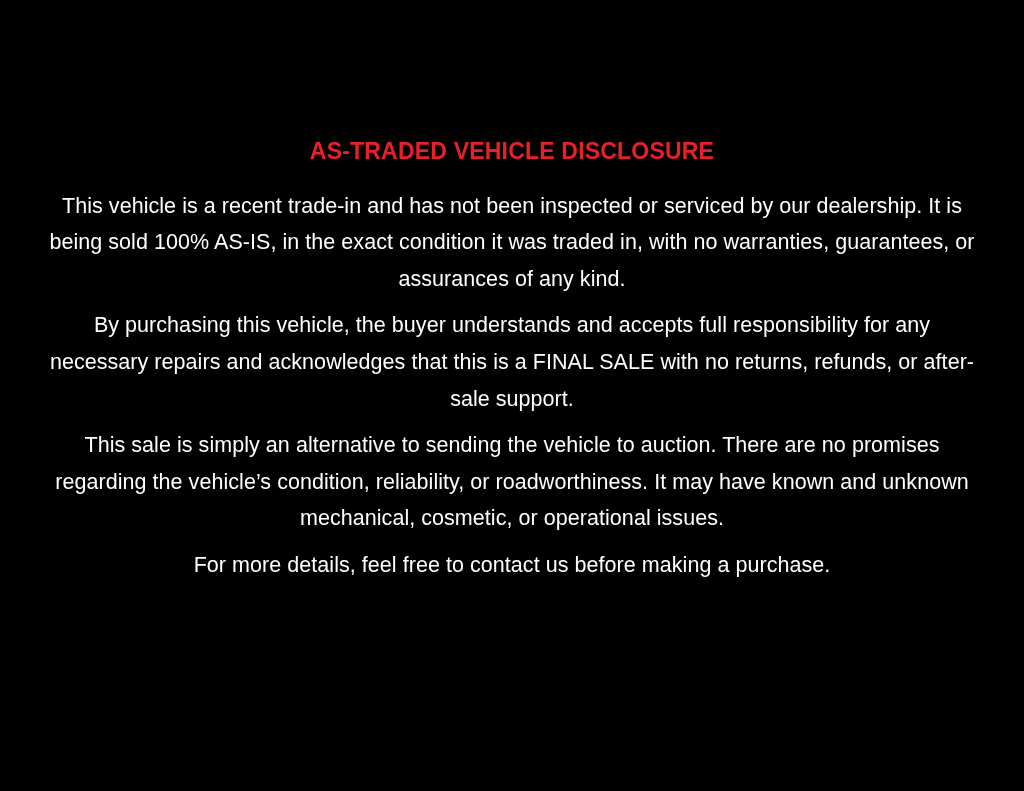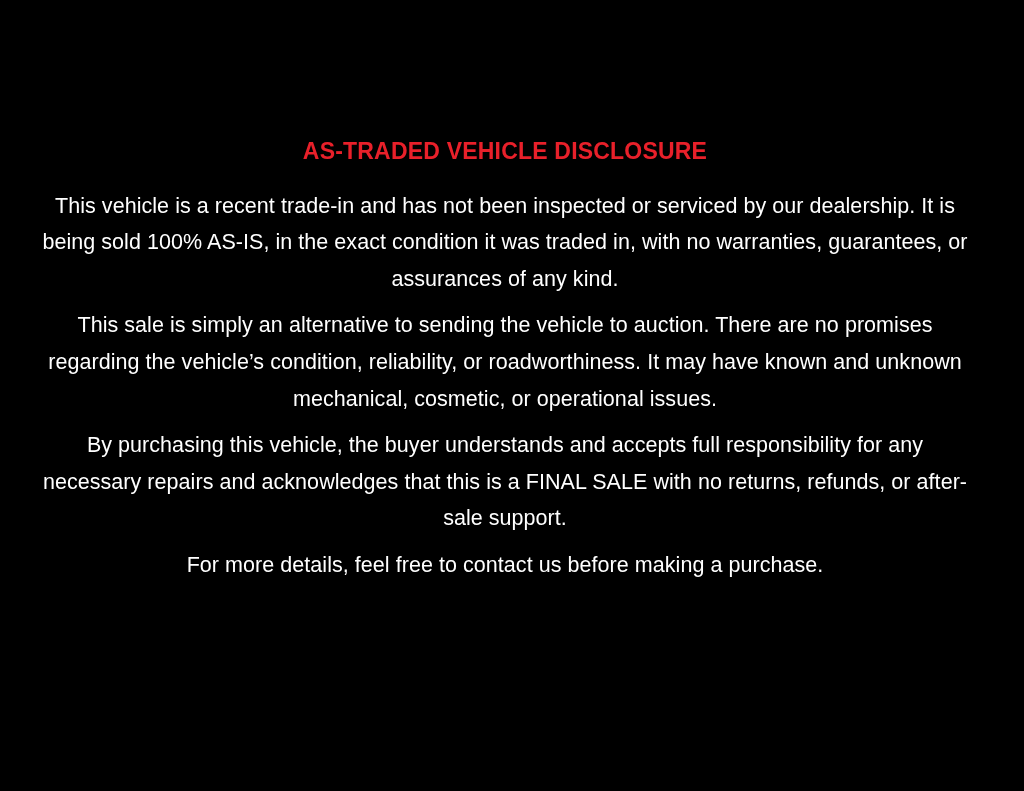--- a/index.html
+++ b/index.html
@@ -16,21 +16,21 @@
   }
   .page {
     position: relative;
     width: 1024px;
     height: 791px;
     background: #000000;
     box-sizing: border-box;
   }
   .content {
     position: absolute;
-    left: 38px;
+    left: 45px;
     top: 138px;
     width: 934px;
   }
   .doc-title {
     color: #e8202a;
     font-size: 23px;
     font-weight: bold;
     text-align: center;
     letter-spacing: 0.2px;
     margin: 0 0 22px 0;
@@ -48,17 +48,17 @@
     margin-bottom: 2px;
   }
 </style>
 </head>
 <body>
 
 <div class="page">
   <div class="content">
     <h1 class="doc-title">AS-TRADED VEHICLE DISCLOSURE</h1>
     <p class="para">This vehicle is a recent trade-in and has not been inspected or serviced by our dealership. It is being sold 100% AS-IS, in the exact condition it was traded in, with no warranties, guarantees, or assurances of any kind.</p>
+    <p class="para">By purchasing this vehicle, the buyer understands and accepts full responsibility for any necessary repairs and acknowledges that this is a FINAL SALE with no returns, refunds, or after-sale support.</p>
     <p class="para">This sale is simply an alternative to sending the vehicle to auction. There are no promises regarding the vehicle’s condition, reliability, or roadworthiness. It may have known and unknown mechanical, cosmetic, or operational issues.</p>
-    <p class="para">By purchasing this vehicle, the buyer understands and accepts full responsibility for any necessary repairs and acknowledges that this is a FINAL SALE with no returns, refunds, or after-sale support.</p>
     <p class="para">For more details, feel free to contact us before making a purchase.</p>
   </div>
 </div>
 
 </body></html>

